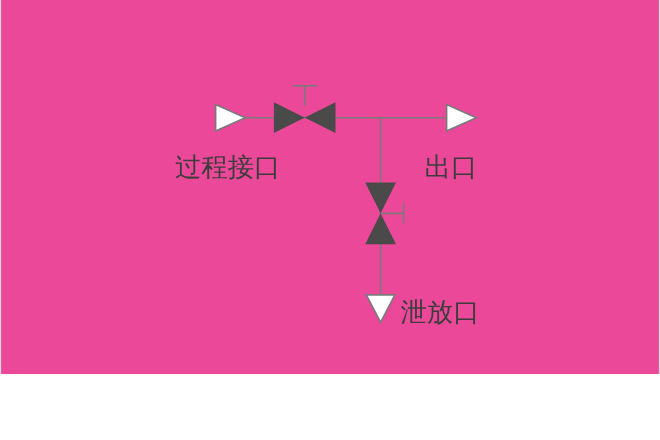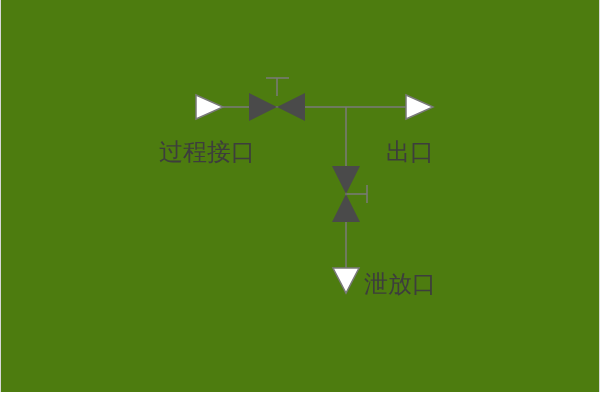--- a/index.html
+++ b/index.html
@@ -4,22 +4,22 @@
 <style>
   html, body {
     margin: 0;
     padding: 0;
     background: #ffffff;
     font-family: "Liberation Sans", "DejaVu Sans", sans-serif;
   }
   .stage {
     position: relative;
     width: 600px;
-    height: 392px;
-    background: #4d7c0f;
+    height: 340px;
+    background: #ec4899;
     border-left: 1px solid #d9d9d9;
     border-right: 1px solid #d9d9d9;
     box-sizing: border-box;
     overflow: hidden;
   }
   svg text {
     font-family: "Liberation Sans", "DejaVu Sans", sans-serif;
     font-size: 24px;
   }
 </style>

